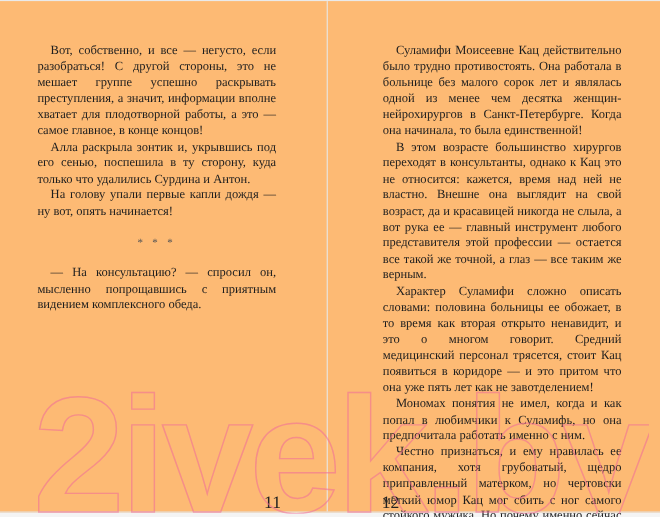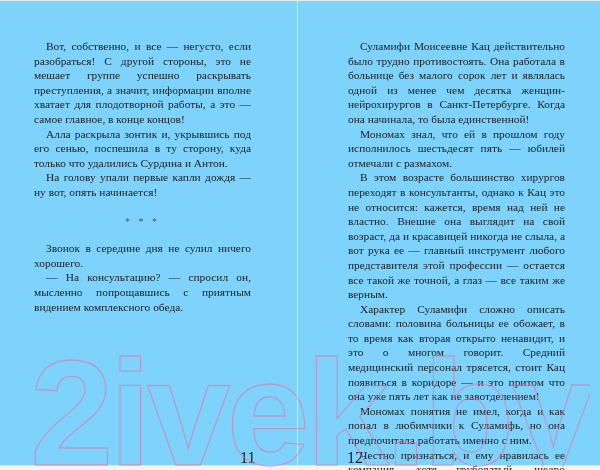--- a/index.html
+++ b/index.html
@@ -1,17 +1,17 @@
 <!DOCTYPE html>
 <html><head>
 <meta charset="utf-8">
 <style>
   html, body { margin:0; padding:0; }
   body { width:600px; height:470px; background:#f4f4f4; position:relative; overflow:hidden; font-family:"Liberation Serif", "DejaVu Serif", serif; }
-  .spread { position:absolute; left:0; top:0; width:600px; height:466px; background:#7dd3fc; border-bottom:1px solid #e4e4e4; border-top:1px solid #eaeaea; box-sizing:border-box; }
+  .spread { position:absolute; left:0; top:0; width:600px; height:466px; background:#fdba74; border-bottom:1px solid #e4e4e4; border-top:1px solid #eaeaea; box-sizing:border-box; }
   .page { position:absolute; top:0; height:100%; box-sizing:border-box; }
   .page.left { left:0; width:298px; border-right:1px solid #e6e6e6; }
   .page.right { left:299px; width:332px; border-right:1px solid #e0e0e0; }
   .text { position:absolute; top:38px; font-size:11.4px; line-height:14.6px; color:#1e1e1e; text-align:justify; hyphens:auto; }
   .page.left .text { left:34px; width:217px; }
   .page.right .text { left:49px; width:217px; }
   .text p { margin:0; text-indent:12px; }
   .text p.stars { text-align:center; text-indent:0; margin:15px 0 12px 0; letter-spacing:3px; color:#555; font-size:10px; }
   .folio { position:absolute; top:448px; font-size:16px; color:#222; }
   .page.left .folio { left:240px; }
@@ -22,31 +22,29 @@
 </head>
 <body>
 
 <div class="spread">
   <div class="page left">
     <div class="text">
       <p>Вот, собственно, и все — негусто, если разобраться! С другой стороны, это не мешает группе успешно раскрывать преступления, а значит, информации вполне хватает для плодотворной работы, а это — самое главное, в конце концов!</p>
       <p>Алла раскрыла зонтик и, укрывшись под его сенью, поспешила в ту сторону, куда только что удалились Сурдина и Антон.</p>
       <p>На голову упали первые капли дождя — ну вот, опять начинается!</p>
       <p class="stars">* * *</p>
-      <p>Звонок в середине дня не сулил ничего хорошего.</p>
       <p>— На консультацию? — спросил он, мысленно попрощавшись с приятным видением комплексного обеда.</p>
 
     </div>
     <div class="folio">11</div>
   </div>
 
   <div class="page right">
     <div class="text">
       <p>Суламифи Моисеевне Кац действительно было трудно противостоять. Она работала в больнице без малого сорок лет и являлась одной из менее чем десятка женщин-нейрохирургов в Санкт-Петербурге. Когда она начинала, то была единственной!</p>
-      <p>Мономах знал, что ей в прошлом году исполнилось шестьдесят пять — юбилей отмечали с размахом.</p>
       <p>В этом возрасте большинство хирургов переходят в консультанты, однако к Кац это не относится: кажется, время над ней не властно. Внешне она выглядит на свой возраст, да и красавицей никогда не слыла, а вот рука ее — главный инструмент любого представителя этой профессии — остается все такой же точной, а глаз — все таким же верным.</p>
       <p>Характер Суламифи сложно описать словами: половина больницы ее обожает, в то время как вторая открыто ненавидит, и это о многом говорит. Средний медицинский персонал трясется, стоит Кац появиться в коридоре — и это притом что она уже пять лет как не завотделением!</p>
       <p>Мономах понятия не имел, когда и как попал в любимчики к Суламифь, но она предпочитала работать именно с ним.</p>
       <p>Честно признаться, и ему нравилась ее компания, хотя грубоватый, щедро приправленный матерком, но чертовски меткий юмор Кац мог сбить с ног самого стойкого мужика. Но почему именно сейчас он ей так понадобился?</p>
 
     </div>
     <div class="folio">12</div>
   </div>
 
   <svg class="watermark" viewBox="0 0 560 130" preserveAspectRatio="none">

